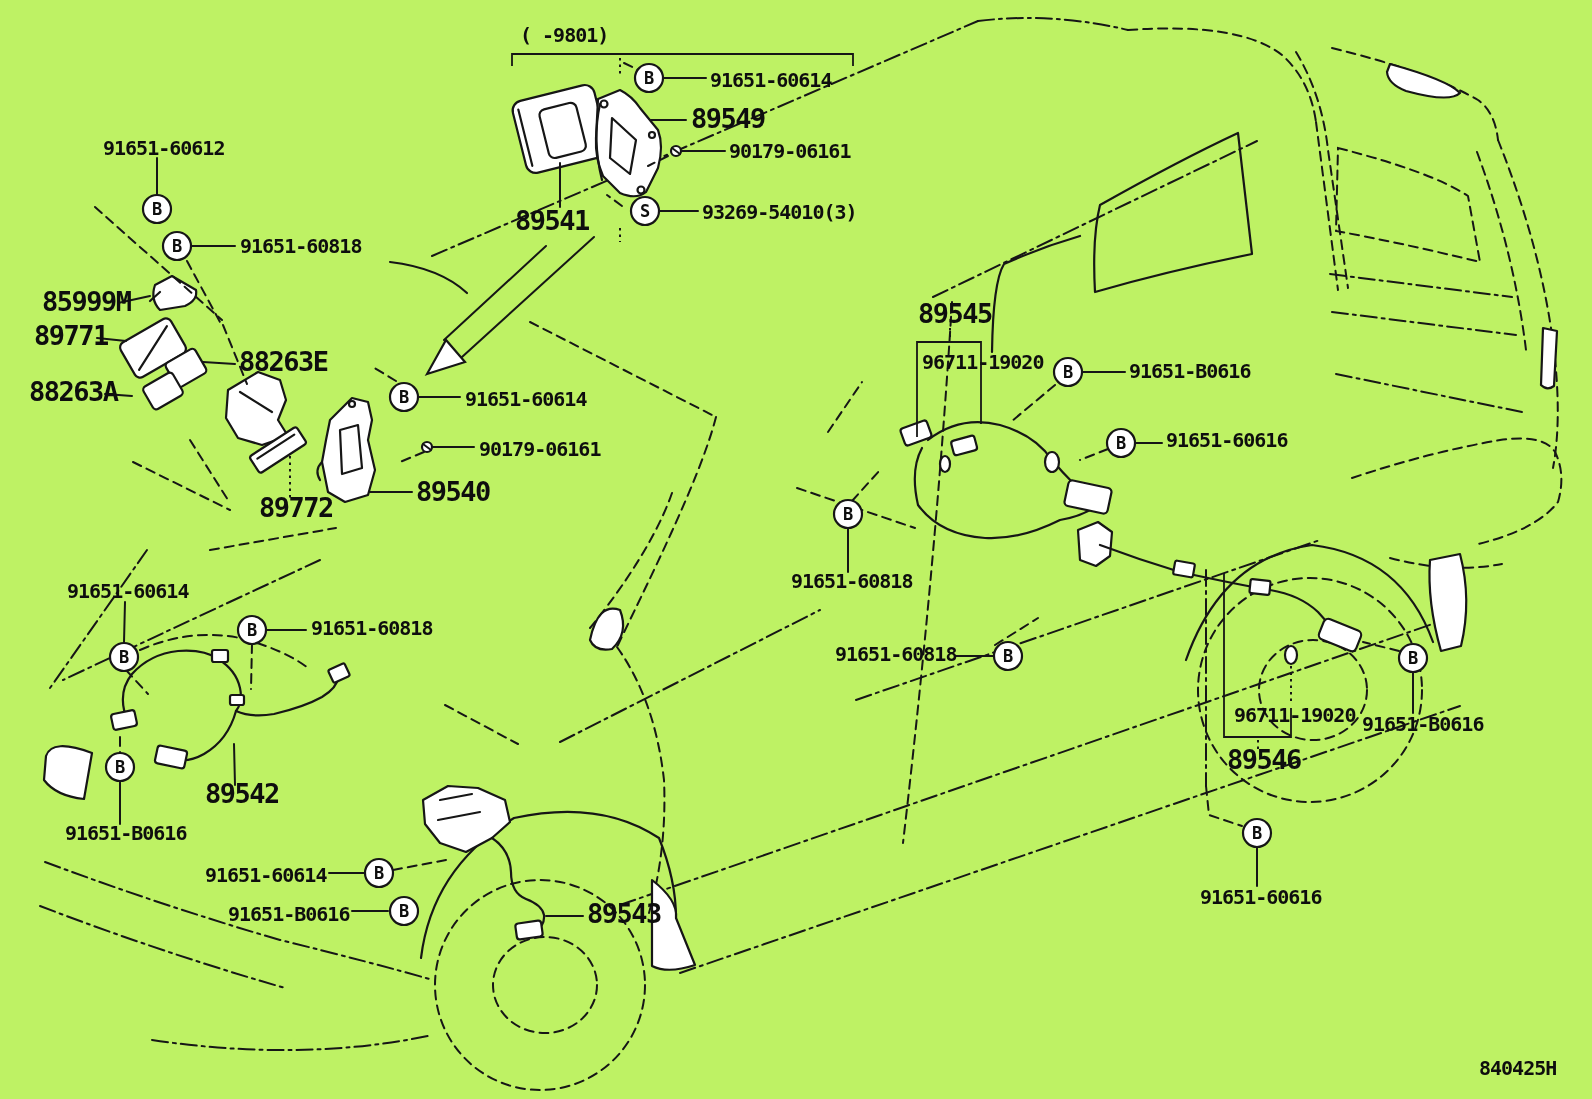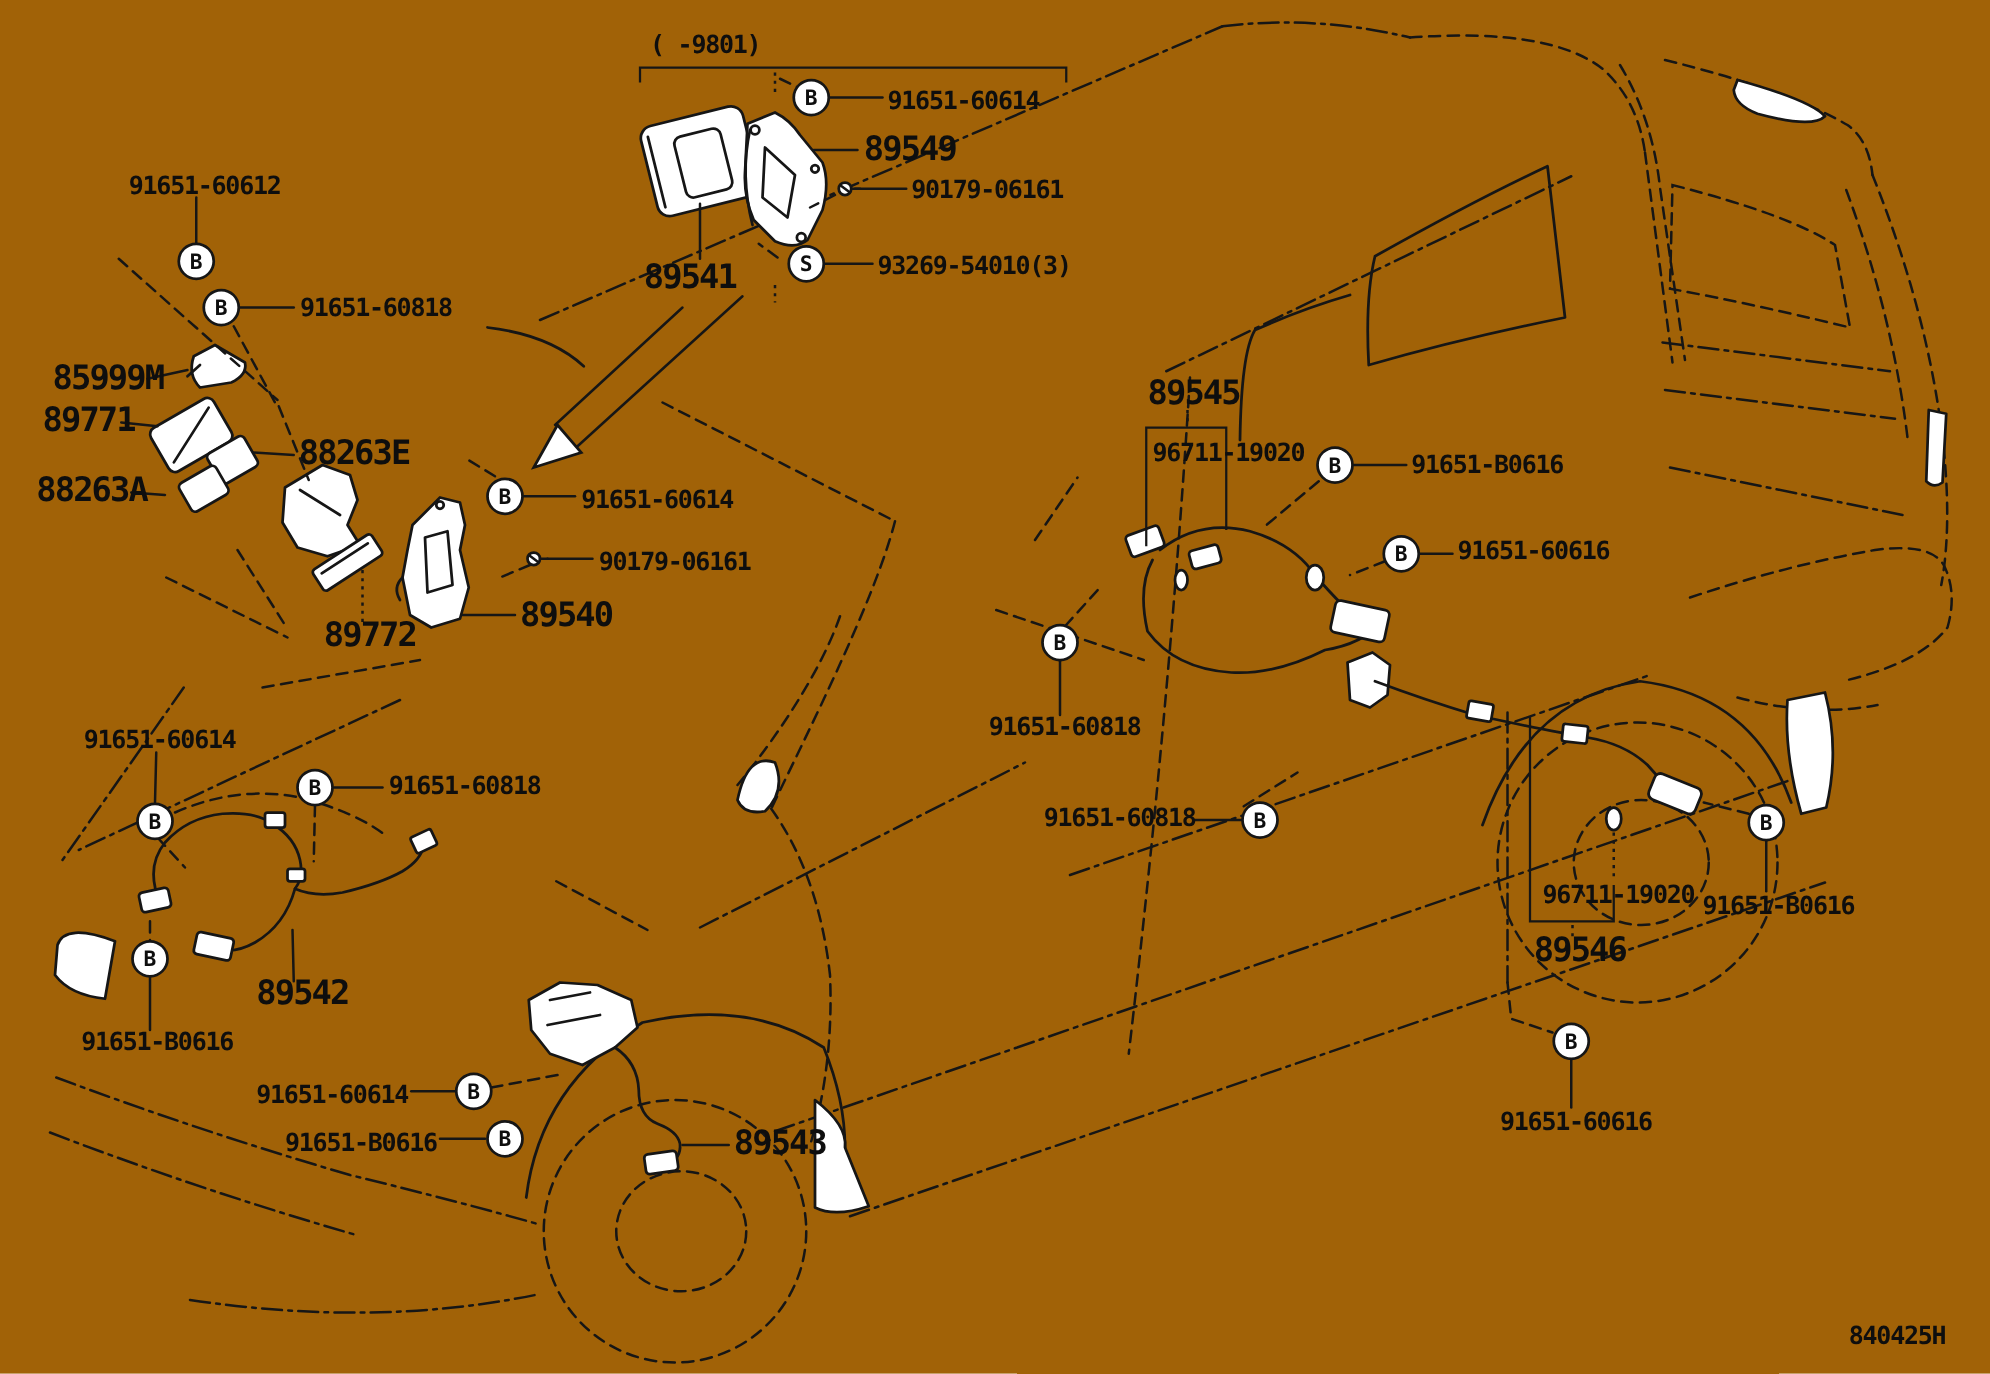--- a/index.html
+++ b/index.html
@@ -1,16 +1,16 @@
 <!DOCTYPE html>
 <html><head>
 <meta charset="utf-8">
 <style>
   html,body{margin:0;padding:0;background:#fff;}
-  #stage{position:relative;width:1592px;height:1099px;background:#a16207;overflow:hidden;}
+  #stage{position:relative;width:1592px;height:1099px;background:#bef264;overflow:hidden;}
   svg{position:absolute;left:0;top:0;}
   .ln{stroke:#161616;stroke-width:2;fill:none;stroke-linecap:round;}
   .thin{stroke:#161616;stroke-width:1.8;fill:none;}
   .prt{stroke:#161616;stroke-width:2.2;fill:none;stroke-linejoin:round;stroke-linecap:round;}
   .prtf{stroke:#161616;stroke-width:2.2;fill:#fff;stroke-linejoin:round;}
   .dash{stroke:#161616;stroke-width:2;fill:none;stroke-dasharray:9 6;stroke-linecap:round;}
   .dd{stroke:#161616;stroke-width:2;fill:none;stroke-dasharray:16 5 3 5;stroke-linecap:round;}
   .dot{stroke:#161616;stroke-width:2;fill:none;stroke-dasharray:2.5 4;}
   .t-s{font:700 20px "DejaVu Sans Mono", monospace;letter-spacing:-1px;fill:#0e0e0e;}
   .t-l{font:700 27px "DejaVu Sans Mono", monospace;letter-spacing:-1.5px;fill:#0e0e0e;}

